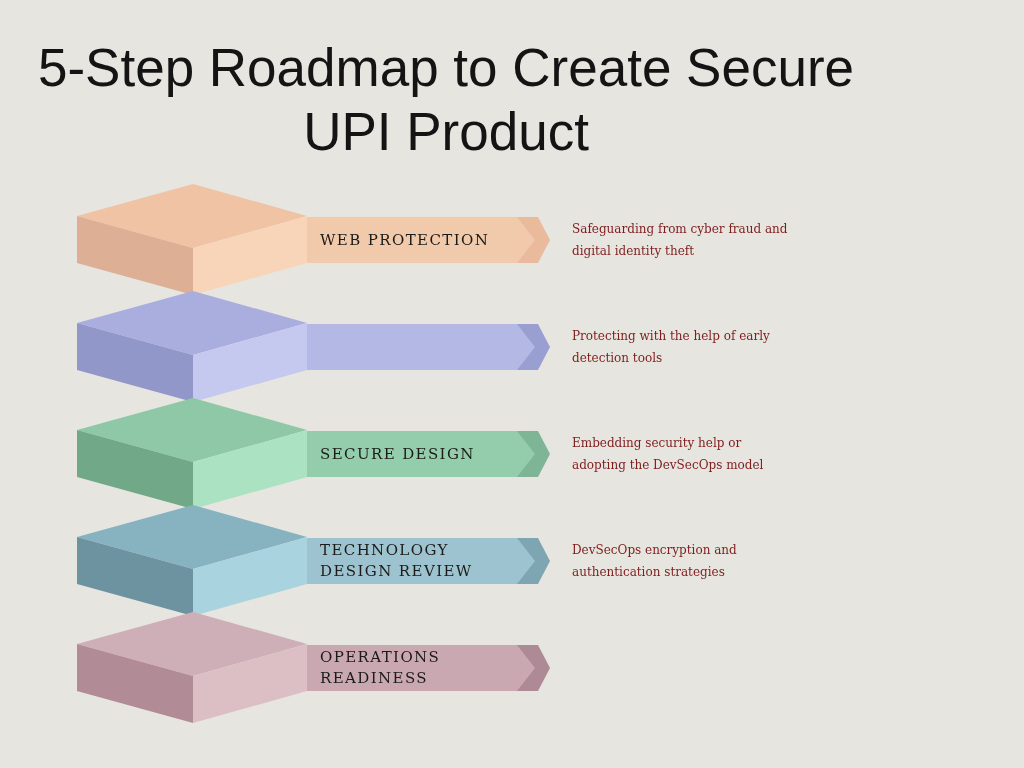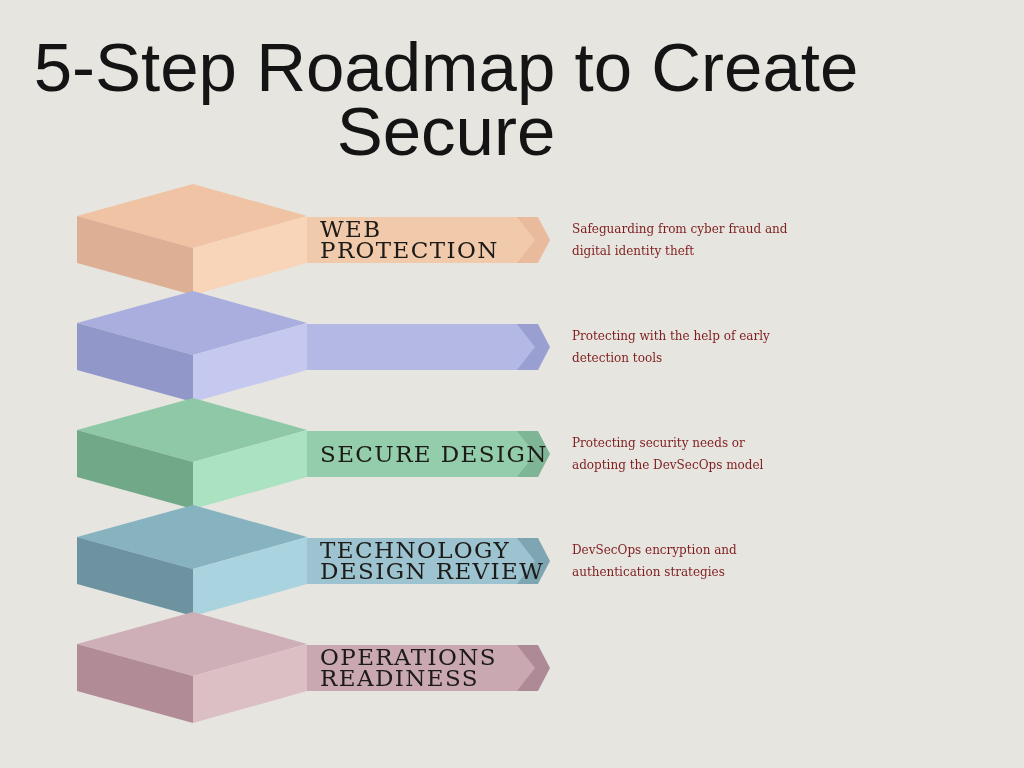--- a/index.html
+++ b/index.html
@@ -15,21 +15,21 @@
     font-family: "DejaVu Serif", serif;
   }
   .main-title {
     position: absolute;
     top: 36px;
     left: 0;
     width: 892px;
     text-align: center;
     font-family: "Liberation Sans", sans-serif;
     font-weight: 500;
-    font-size: 69px;
+    font-size: 53px;
     line-height: 64px;
     color: #141414;
     letter-spacing: 0px;
   }
   .step {
     position: absolute;
     left: 0;
     width: 1024px;
     height: 125px;
   }
@@ -41,21 +41,21 @@
   }
   .step-title {
     position: absolute;
     left: 320px;
     top: 37px;
     width: 228px;
     height: 46px;
     display: flex;
     align-items: center;
     font-family: "DejaVu Serif", serif;
-    font-size: 23px;
+    font-size: 15px;
     line-height: 21px;
     letter-spacing: 1.4px;
     color: #1c1b17;
     white-space: pre-line;
   }
   .step-desc {
     position: absolute;
     left: 572px;
     top: 35px;
     width: 410px;
@@ -67,20 +67,21 @@
     line-height: 22px;
     color: #7f1d1d;
     white-space: pre-line;
   }
 </style>
 </head>
 <body style="background: rgb(230, 229, 224);">
 
 <div class="main-title">
   <div>5-Step Roadmap to Create Secure</div>
+  <div>UPI Product</div>
 </div>
 
 <div class="step" style="top:180px; z-index:1;">
   <svg class="shape" width="520" height="125" viewBox="0 0 520 125">
     <polygon points="250,37 481,37 493,60 481,83 250,83" fill="#e9bb9c"></polygon>
     <polygon points="250,37 460,37 478,60 460,83 250,83" fill="#f1c9ab"></polygon>
     <polygon points="136,4 250,36 136,68 20,36" fill="#efc3a3"></polygon>
     <polygon points="20,36 136,68 136,115 20,83" fill="#ddb095"></polygon>
     <polygon points="136,68 250,36 250,83 136,115" fill="#f8d5b8"></polygon>
   </svg>
@@ -103,21 +104,21 @@
 
 <div class="step" style="top:394px; z-index:3;">
   <svg class="shape" width="520" height="125" viewBox="0 0 520 125">
     <polygon points="250,37 481,37 493,60 481,83 250,83" fill="#7eb596"></polygon>
     <polygon points="250,37 460,37 478,60 460,83 250,83" fill="#94cdac"></polygon>
     <polygon points="136,4 250,36 136,68 20,36" fill="#8fc8a7"></polygon>
     <polygon points="20,36 136,68 136,115 20,83" fill="#71a888"></polygon>
     <polygon points="136,68 250,36 250,83 136,115" fill="#aae2c2"></polygon>
   </svg>
   <div class="step-title">SECURE DESIGN</div>
-  <div class="step-desc">Protecting security needs or
+  <div class="step-desc">Embedding security help or
 adopting the DevSecOps model</div>
 </div>
 
 <div class="step" style="top:501px; z-index:4;padding-left:48px;">
   <svg class="shape" width="520" height="125" viewBox="0 0 520 125">
     <polygon points="250,37 481,37 493,60 481,83 250,83" fill="#7ea5b2"></polygon>
     <polygon points="250,37 460,37 478,60 460,83 250,83" fill="#9cc3cf"></polygon>
     <polygon points="136,4 250,36 136,68 20,36" fill="#87b3c1"></polygon>
     <polygon points="20,36 136,68 136,115 20,83" fill="#6d93a1"></polygon>
     <polygon points="136,68 250,36 250,83 136,115" fill="#a9d3de"></polygon>

